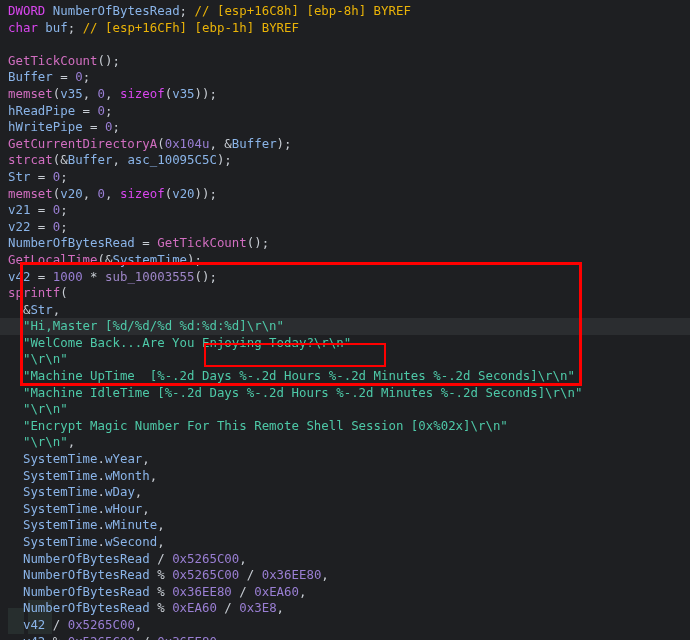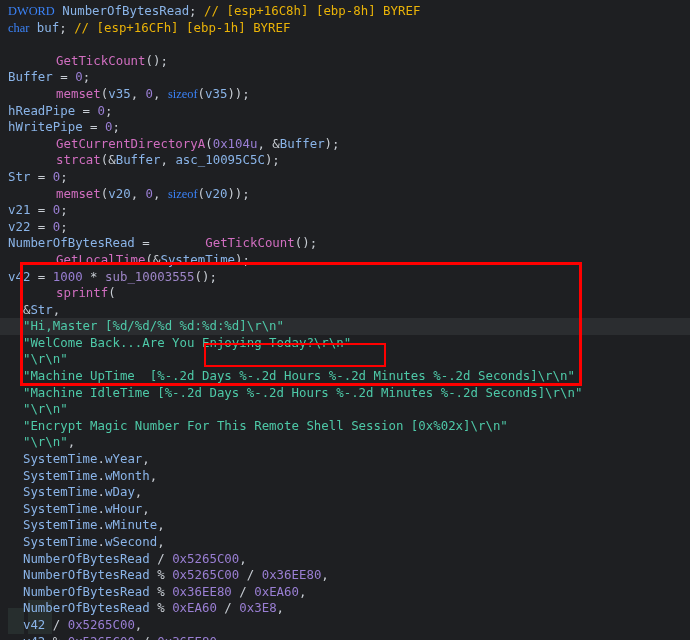--- a/index.html
+++ b/index.html
@@ -55,23 +55,23 @@
     color:#a9b7c6;
   }
   .ln{
     height:16.6px;
     padding-left:8px;
     white-space:pre;
   }
   .ln.hl{ background:#2b2d30; }
 
   
-  .kw   { color:#3b82f6;font-family:Liberation Serif, serif; }           
+  .kw   { color:#d946ef; }           
   .var  { color:#8ab4e8;text-align:right; }           
-  .api  { color:#d16ec0;margin-left:48px; }           
+  .api  { color:#d16ec0; }           
   .fn   { color:#9e86c8; }           
   .num  { color:#9a7fd4; }           
   .str  { color:#4ec9a8; }           
   .cmt  { color:#eab308; }           
   .pun  { color:#c8cdd4; }
 
   
   .redbox{
     position:absolute;
     border:3px solid #ff0000;

